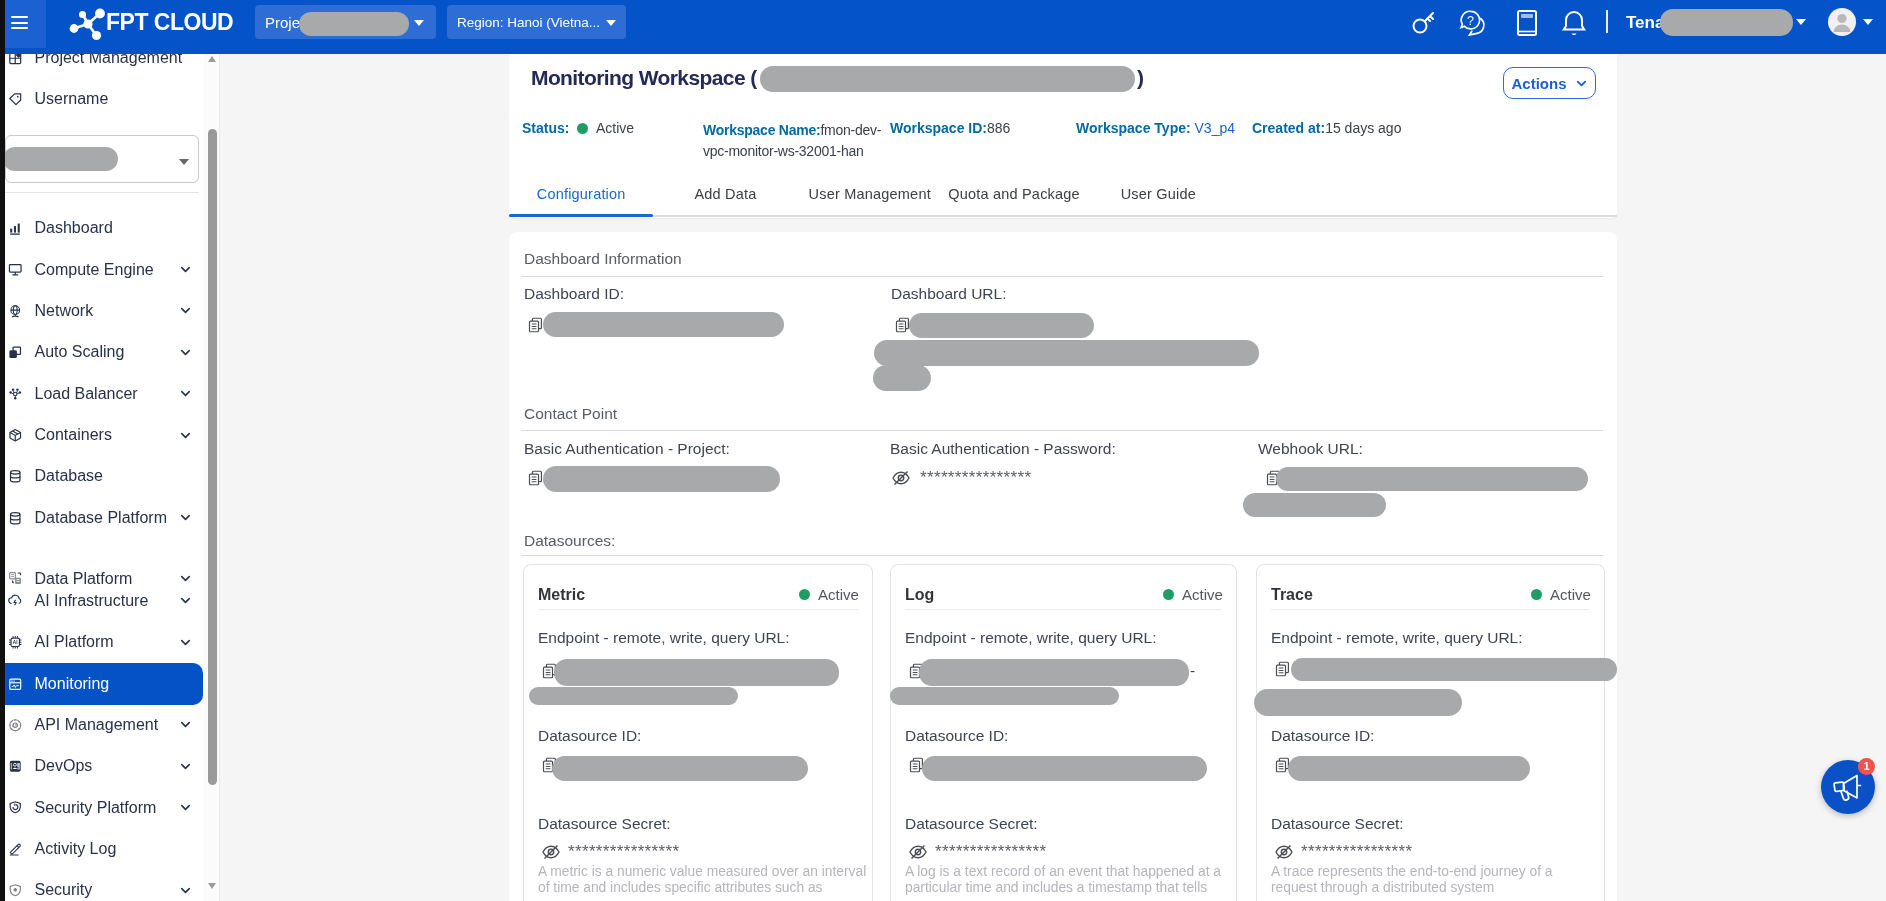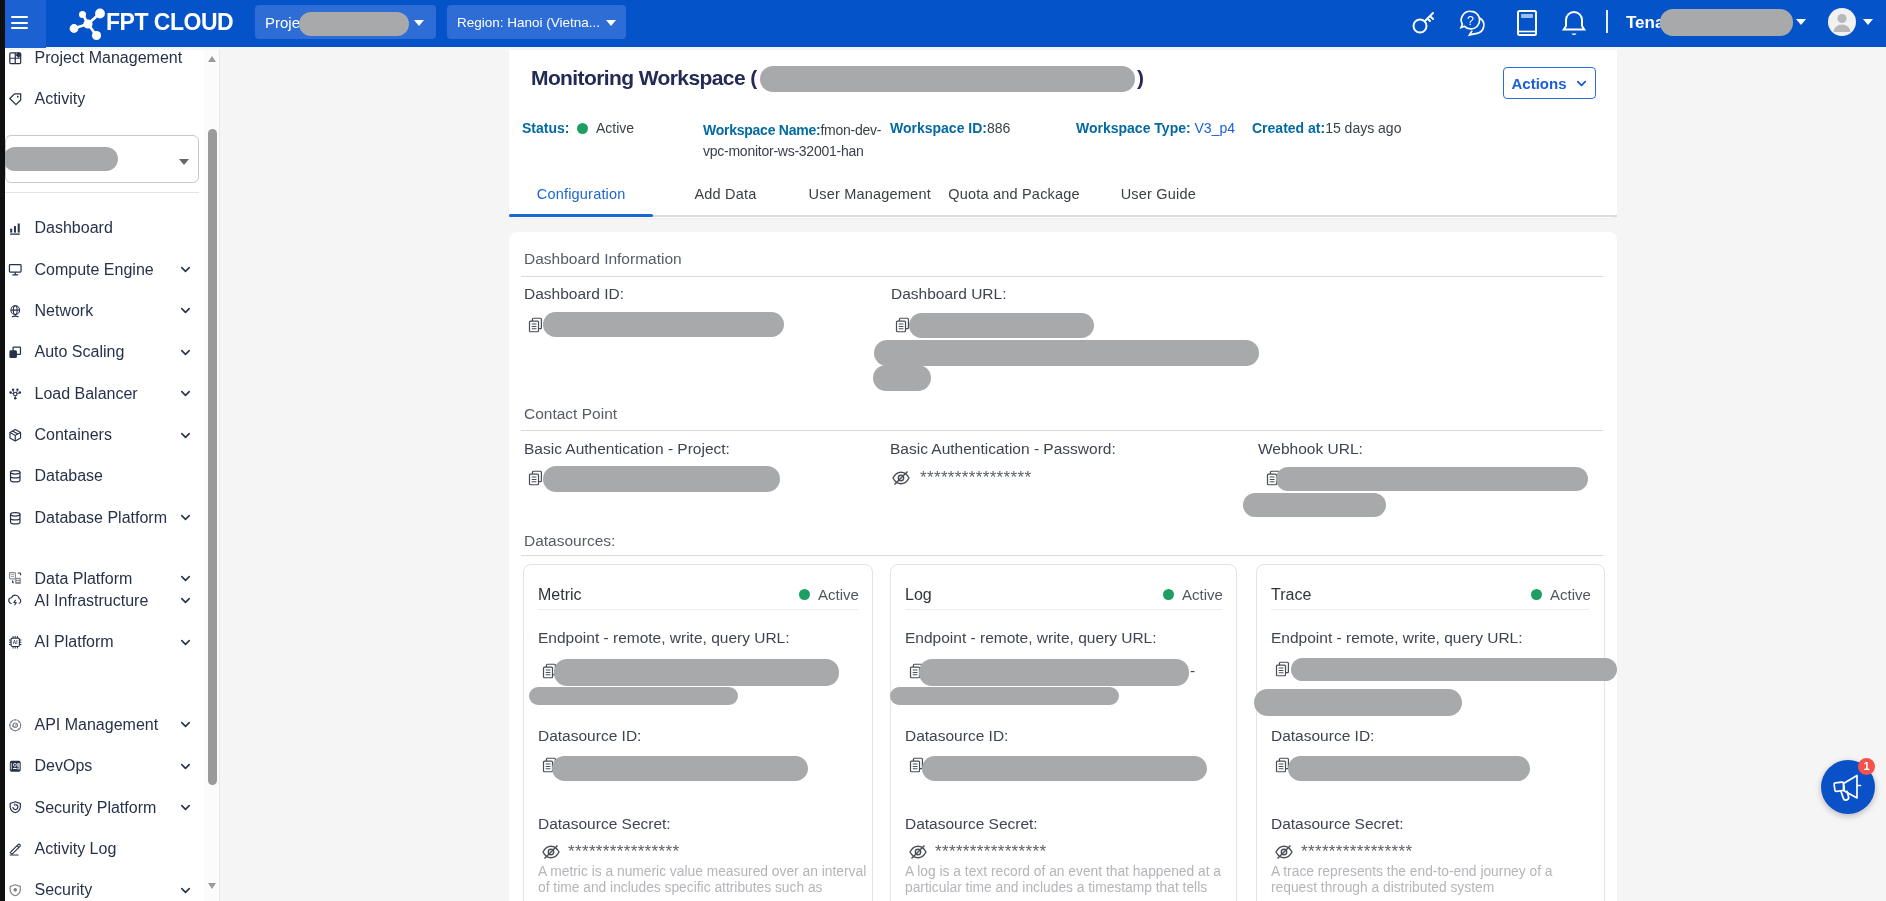--- a/index.html
+++ b/index.html
@@ -1,20 +1,20 @@
 <!DOCTYPE html>
 <html><head>
 <meta charset="utf-8">
 <style>
 *{margin:0;padding:0;box-sizing:border-box}
 html,body{width:1886px;height:901px;overflow:hidden;font-family:"Liberation Sans",sans-serif;background:#f5f5f6}
 #root{position:relative;width:1886px;height:901px}
 .leftstrip{position:absolute;left:0;top:0;width:5px;height:901px;background:#101010;z-index:90}
 
-.topbar{position:absolute;left:0;top:0;width:1886px;height:47px;background:#0453c9;z-index:60}
+.topbar{position:absolute;left:0;top:0;width:1886px;height:54px;background:#0453c9;z-index:60}
 .hambox{position:absolute;left:5px;top:0;width:41px;height:48px;background:#1b61d2}
 .hambox i{position:absolute;left:5.5px;width:17px;height:2.3px;background:#fff;border-radius:2px}
 .logo{position:absolute;left:66px;top:0;height:45px;display:flex;align-items:center}
 .logotxt{color:#fff;font-weight:bold;font-size:23px;letter-spacing:-0.5px;margin-left:4px}
 .tsel{position:absolute;top:5px;height:34px;background:#2e6cd6;border-radius:4px;color:#fff;font-size:15px;display:flex;align-items:center;padding:0 10px;white-space:nowrap;overflow:hidden}
 .caretw{width:0;height:0;border-left:5.5px solid transparent;border-right:5.5px solid transparent;border-top:6px solid #fff}
 .gpill{background:#a8a9ab;border-radius:13px}
 .topico{position:absolute;top:7px;width:32px;height:32px;color:#fff}
 .tdivider{position:absolute;left:1606px;top:10px;width:1.6px;height:23px;background:#e8eef9}
 .tenant{position:absolute;left:1626px;top:0;height:45px;display:flex;align-items:center;color:#fff;font-weight:bold;font-size:17px}
@@ -31,38 +31,38 @@
 .caretd{width:0;height:0;border-left:5.5px solid transparent;border-right:5.5px solid transparent;border-top:6px solid #666}
 
 .strack{position:absolute;left:204px;top:50px;width:16px;height:851px;background:#fbfbfb;z-index:41;border-right:1px solid #e9e9ea}
 .sthumb{position:absolute;left:3.5px;top:79px;width:9px;height:656px;background:#9a9a9a;border-radius:5px}
 .sarrow{position:absolute;left:3px;width:10px;height:10px;color:#8a8a8a}
 
 .panel{position:absolute;background:#fff}
 .p1{left:509px;top:50px;width:1108px;height:168px;border-radius:0 0 6px 6px;box-shadow:0 1px 2px rgba(0,0,0,.04)}
 .p2{left:509px;top:232px;width:1108px;height:669px;border-radius:8px 8px 0 0;box-shadow:0 1px 2px rgba(0,0,0,.04)}
 .title{position:absolute;top:66px;font-size:21px;letter-spacing:-0.6px;font-weight:bold;color:#232a56;z-index:2}
-.actions{position:absolute;left:1503px;top:67px;width:93px;height:32px;border:1.5px solid #2a6be0;border-radius:4px;display:flex;align-items:center;justify-content:center;color:#1a5fd9;font-size:15px;font-weight:bold;gap:8px;z-index:2}
+.actions{position:absolute;left:1503px;top:67px;width:93px;height:32px;border:1.5px solid #2a6be0;border-radius:10px;display:flex;align-items:center;justify-content:center;color:#1a5fd9;font-size:15px;font-weight:bold;gap:8px;z-index:2}
 .meta{position:absolute;top:120px;font-size:14px;color:#3b4049;z-index:2;white-space:nowrap}
 .meta b{font-weight:bold;color:#0369a1}
 .gdot{display:inline-block;width:11px;height:11px;border-radius:50%;background:#1f9e63;vertical-align:-1px}
 .tabs{position:absolute;left:509px;top:186px;width:1108px;height:20px;z-index:2}
 .tab{position:absolute;top:0;width:144.3px;text-align:center;font-size:14.5px;color:#3c4043;letter-spacing:.2px}
 .tabline{position:absolute;left:509px;top:215px;width:1108px;height:1.5px;background:#dadce0;z-index:2}
 .tabactive{position:absolute;left:509px;top:213.5px;width:144px;height:3px;background:#1967d2;border-radius:2px;z-index:3}
 
 .sechead{position:absolute;font-size:15.5px;color:#585c66;z-index:2}
 .hline{position:absolute;height:1px;background:#d9dadc;z-index:2}
 .lbl{position:absolute;font-size:15.5px;color:#3f4453;z-index:2;white-space:nowrap}
 .pill{position:absolute;background:#a8a9ab;z-index:3}
 .cicon{position:absolute;width:15px;height:16px;color:#4a4d55;z-index:2}
 .eicon{position:absolute;width:20px;height:20px;color:#4a4d55;z-index:2}
 .stars{position:absolute;font-size:17px;color:#5c6067;letter-spacing:0.35px;z-index:2}
 .card{position:absolute;top:564px;height:345px;background:#fff;border:1px solid #e2e3e5;border-radius:8px;z-index:2}
-.cardtitle{position:absolute;font-size:16px;font-weight:normal;color:#31343c;z-index:2}
+.cardtitle{position:absolute;font-size:16px;font-weight:bold;color:#31343c;z-index:2}
 .cactive{position:absolute;font-size:15px;color:#53565c;z-index:2;display:flex;align-items:center;gap:8px}
 .desc{position:absolute;font-size:13.8px;color:#b3b5ba;line-height:16px;z-index:2;white-space:nowrap}
 .fab{position:absolute;left:1821px;top:760px;width:54px;height:54px;border-radius:50%;background:#0a51c8;z-index:70;box-shadow:0 2px 6px rgba(0,0,0,.25)}
 .badge{position:absolute;left:1858px;top:758px;width:17px;height:17px;border-radius:50%;background:#f4524d;color:#fff;font-size:11px;font-weight:bold;text-align:center;line-height:17px;z-index:71}
 </style>
 </head>
 <body>
 <div id="root">
 
 <div class="topbar">
@@ -131,21 +131,21 @@
           <path d="M10 2.5 V17.5 M2.5 10 H17.5"></path>
           <path d="M14.5 1.5 l4 4 -4 4 -4 -4z" fill="currentColor" stroke="none"></path>
         </svg>
     <span>Project Management</span>
   </div>
   <div class="si" style="top:28.5px">
     <svg class="ic" viewBox="0 0 20 20" fill="none" stroke="currentColor" stroke-width="1.7">
           <path d="M2.5 9 L9 2.5 H17.5 V11 L11 17.5 Z" stroke-linejoin="round"></path>
           <circle cx="13.5" cy="6.5" r="1.2" fill="currentColor" stroke="none"></circle>
         </svg>
-    <span>Activity</span>
+    <span>Username</span>
   </div>
   <div class="sselect">
         <div class="gpill" style="position:absolute;left:-3px;top:11px;width:115px;height:24px"></div>
         <div class="caretd" style="position:absolute;right:9px;top:23px"></div>
       </div>
   <div class="sdivider"></div>
   <div class="si" style="top:157.5px">
     <svg class="ic" viewBox="0 0 20 20" fill="currentColor">
           <rect x="3" y="10.5" width="2.8" height="5.5"></rect>
           <rect x="8.2" y="7" width="2.8" height="9"></rect>
@@ -253,20 +253,30 @@
   <div class="si" style="top:571.5px">
     <svg class="ic" viewBox="0 0 20 20" fill="none" stroke="currentColor" stroke-width="1.6">
           <rect x="4.2" y="4.2" width="11.6" height="11.6" rx="2"></rect>
           <path d="M7 1.5 v2.2 M10 1.5 v2.2 M13 1.5 v2.2 M7 16.3 v2.2 M10 16.3 v2.2 M13 16.3 v2.2 M1.5 7 h2.2 M1.5 10 h2.2 M1.5 13 h2.2 M16.3 7 h2.2 M16.3 10 h2.2 M16.3 13 h2.2" stroke-width="1.4"></path>
           <text x="6.6" y="12.6" font-size="6.5" font-weight="bold" fill="currentColor" stroke="none" font-family="Liberation Sans">AI</text>
         </svg>
     <span>AI Platform</span>
     <svg class="chv" viewBox="0 0 14 14" fill="none" stroke="currentColor" stroke-width="1.7">
           <path d="M3 5 l4 4 4-4" stroke-linecap="round" stroke-linejoin="round"></path>
         </svg>
+  </div>
+  <div class="si sel" style="top:613px">
+    <svg class="ic" viewBox="0 0 20 20" fill="none" stroke="#fff" stroke-width="1.6">
+          <rect x="2.5" y="3" width="15" height="14" rx="1.5"></rect>
+          <path d="M2.5 8 H17.5"></path>
+          <rect x="4.5" y="5" width="2" height="1.4" fill="#fff" stroke="none"></rect>
+          <rect x="7.5" y="5" width="2" height="1.4" fill="#fff" stroke="none"></rect>
+          <path d="M5 13 h2.2 l1.3 -2.2 1.6 3.6 1.3 -2.4 h3.6" stroke-width="1.3"></path>
+        </svg>
+    <span>Monitoring</span>
   </div>
   <div class="si" style="top:654.3px">
     <svg class="ic" viewBox="0 0 20 20" fill="none" stroke="#7d818c" stroke-width="1.4">
           <circle cx="10" cy="10" r="7.6"></circle>
           <circle cx="10" cy="10" r="3.1"></circle>
           <path d="M10 1.2 l1.4 2.4 h-2.8z M10 18.8 l1.4 -2.4 h-2.8z M1.2 10 l2.4 -1.4 v2.8z M18.8 10 l-2.4 -1.4 v2.8z M3.8 3.8 l2.6 0.9 -1.7 1.7z M16.2 3.8 l-2.6 0.9 1.7 1.7z M3.8 16.2 l2.6 -0.9 -1.7 -1.7z M16.2 16.2 l-2.6 -0.9 1.7 -1.7z" fill="#7d818c" stroke="none"></path>
           <text x="5.6" y="12.2" font-size="5.4" fill="#7d818c" stroke="none" font-family="Liberation Sans">API</text>
         </svg>
     <span>API Management</span>
     <svg class="chv" viewBox="0 0 14 14" fill="none" stroke="currentColor" stroke-width="1.7">

